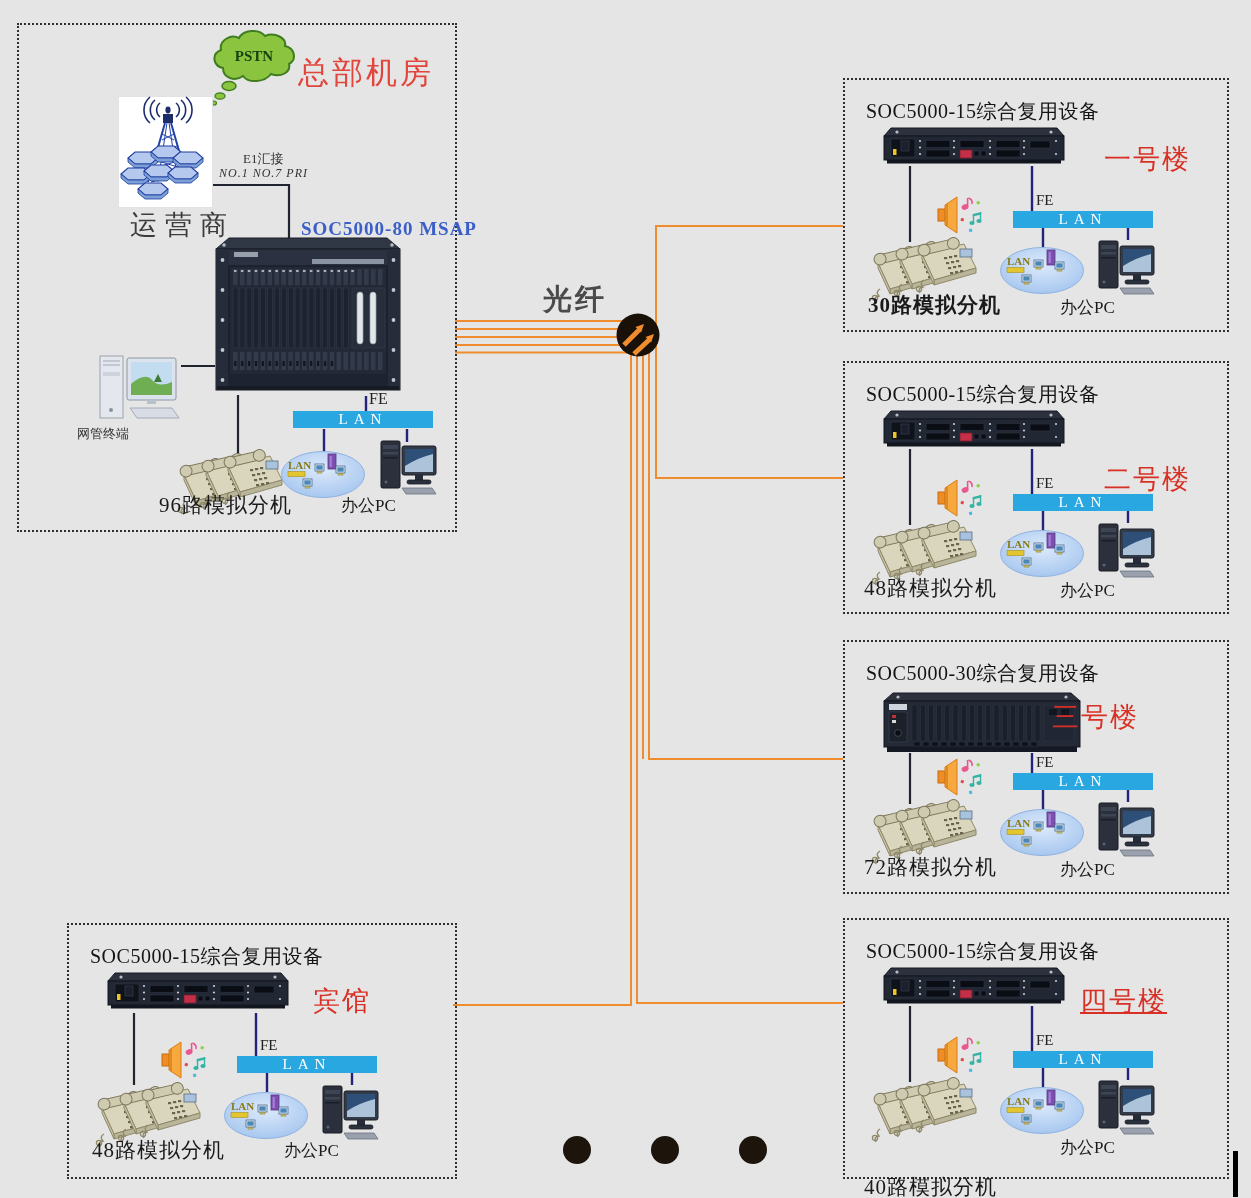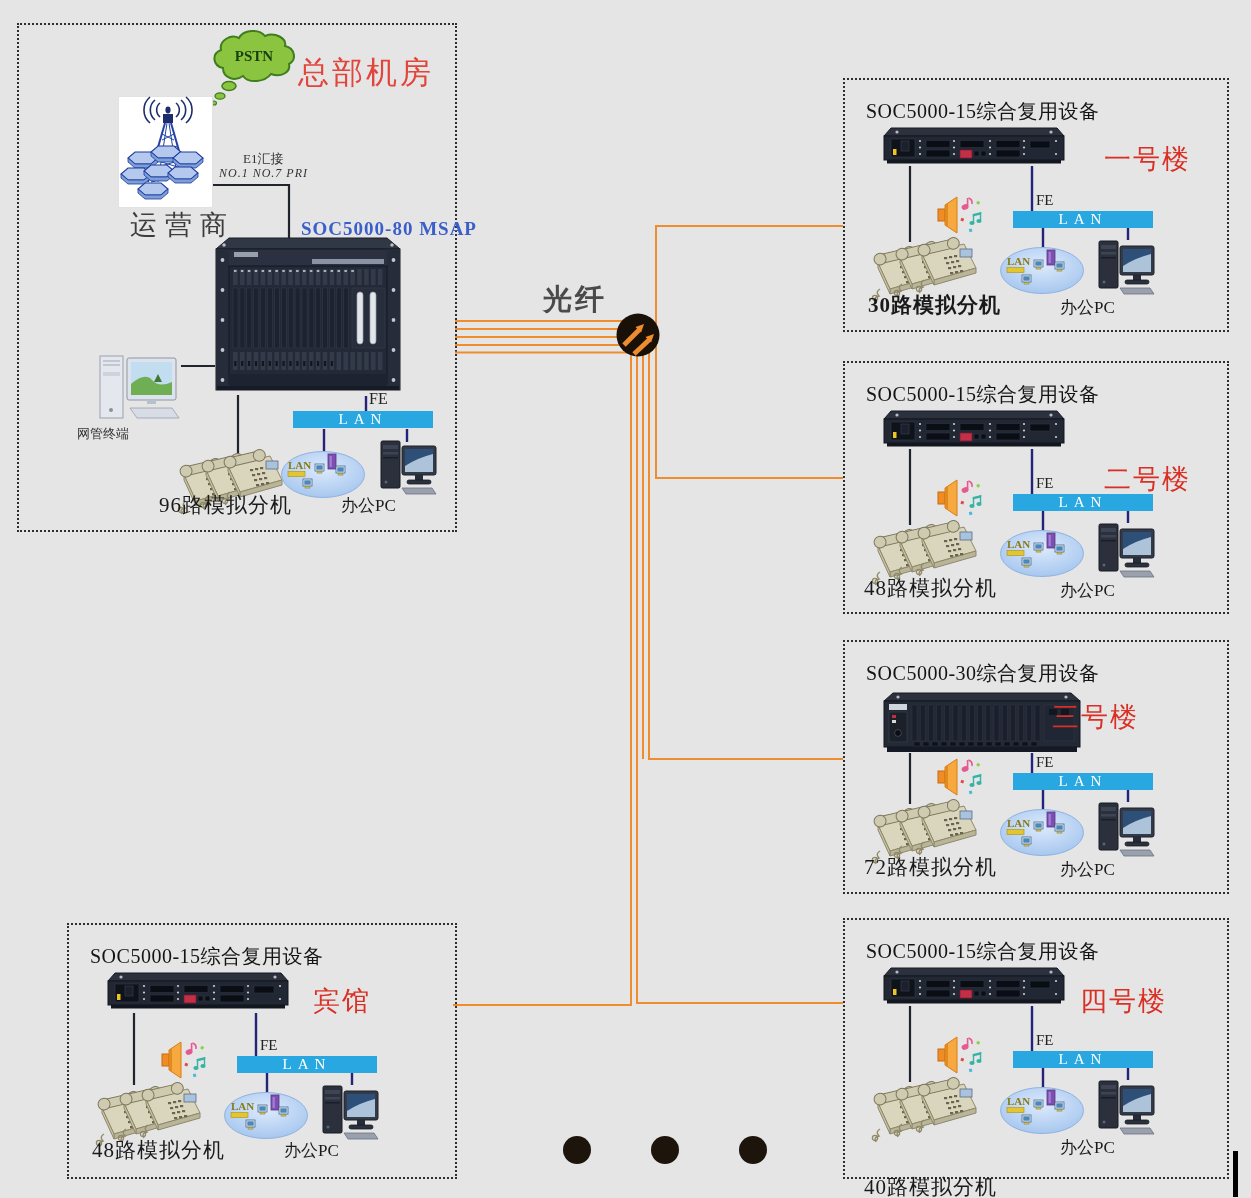--- a/index.html
+++ b/index.html
@@ -548,21 +548,21 @@
   <div class="lbl pc-lbl" style="left:1060px;top:581px;">办公PC</div>
 
   <div class="lbl site-title" style="left:866px;top:662px;">SOC5000-30综合复用设备</div>
   <div class="lbl site-name red" style="left:1032px;top:702px;margin-left:20px;">三号楼</div>
   <div class="lbl fe-s" style="left:1036px;top:754px;">FE</div>
   <div class="lanbar" style="left:1013px;top:773px;">LAN</div>
   <div class="lbl sub" style="left:864px;top:856px;">72路模拟分机</div>
   <div class="lbl pc-lbl" style="left:1060px;top:860px;">办公PC</div>
 
   <div class="lbl site-title" style="left:866px;top:940px;">SOC5000-15综合复用设备</div>
-  <div class="lbl site-name red" style="left:1080px;top:986px;">四号楼</div>
+  <div class="lbl site-name red" style="left:1080px;top:986px;text-decoration:underline;">四号楼</div>
   <div class="lbl fe-s" style="left:1036px;top:1032px;">FE</div>
   <div class="lanbar" style="left:1013px;top:1051px;">LAN</div>
   <div class="lbl sub" style="left:864px;top:1176px;">40路模拟分机</div>
   <div class="lbl pc-lbl" style="left:1060px;top:1138px;">办公PC</div>
 
   <div class="lbl site-title" style="left:90px;top:945px;">SOC5000-15综合复用设备</div>
   <div class="lbl site-name red" style="left:313px;top:986px;text-align:right;">宾馆</div>
   <div class="lbl fe-s" style="left:260px;top:1037px;">FE</div>
   <div class="lanbar" style="left:237px;top:1056px;">LAN</div>
   <div class="lbl sub" style="left:92px;top:1139px;">48路模拟分机</div>

